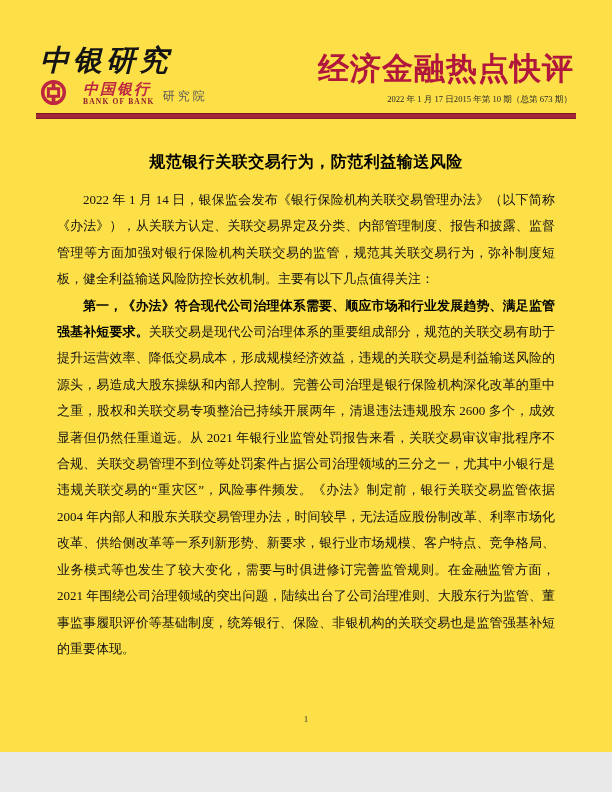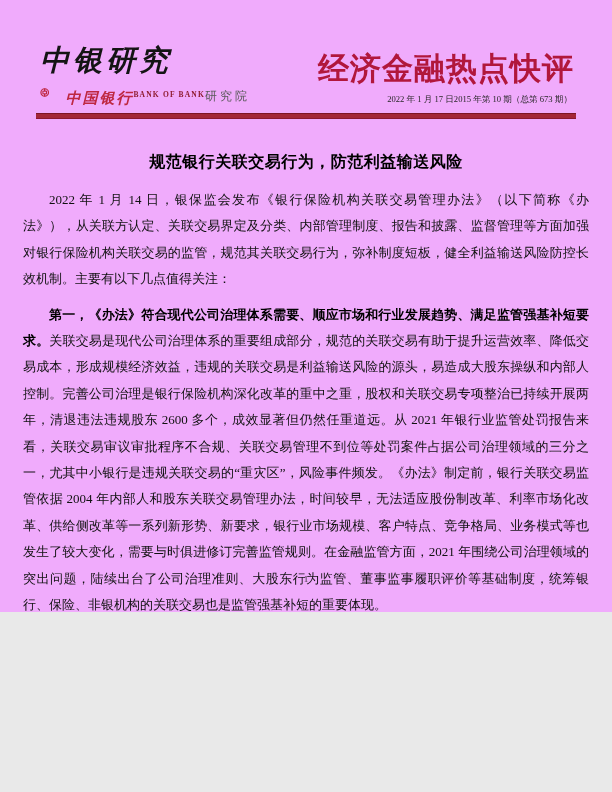--- a/index.html
+++ b/index.html
@@ -1,21 +1,21 @@
 <!DOCTYPE html>
 <html lang="zh"><head>
 <meta charset="utf-8">
 <style>
   html, body { margin: 0; padding: 0; background: #e9e9e9; }
   .page {
     position: relative;
     width: 612px;
-    height: 612px;
+    height: 752px;
     margin: 0 auto;
-    background: #f0abfc;
+    background: #fde047;
     font-family: "Liberation Serif", serif;
     color: #1a1a1a;
     overflow: hidden;
     box-sizing: border-box;
   }
 
   
   .header {
     display: flex;
     justify-content: space-between;
@@ -30,21 +30,21 @@
     font-size: 29px;
     letter-spacing: 4px;
     color: #141414;
     line-height: 1;
     margin-bottom: 4px;
     white-space: nowrap;
   }
   .logo-row { display: flex; align-items: flex-end; }
   .emblem { width: 27px; height: 27px; display: inline-block; }
   .emblem svg { width: 100%; height: 100%; display: block; }
-  .bank-names { display: flex; margin-left: 16px; }
+  .bank-names { display: flex; flex-direction: column; margin-left: 16px; }
   .bank-cn {
     font-family: "DejaVu Serif", serif;
     font-style: italic;
     font-weight: bold;
     font-size: 15px;
     color: #be2741;
     letter-spacing: 2px;
     line-height: 1.1;
     white-space: nowrap;
   }
@@ -55,20 +55,21 @@
     letter-spacing: 1.2px;
     color: #8e1b2e;
     line-height: 1.2;
     white-space: nowrap;
   }
   .institute {
     font-family: Liberation Serif, serif;
     font-size: 12px;
     color: #595959;
     letter-spacing: 3px;
+    margin-left: 8px;
     padding-bottom: 1px;
     white-space: nowrap;
   }
 
   .masthead { width: 282px; }
   .pub-title {
     font-family: "Liberation Sans", sans-serif;
     font-weight: bold;
     font-size: 31px;
     letter-spacing: 1px;
@@ -90,38 +91,38 @@
 
   .rule {
     height: 4px;
     margin: 7px 36px 0 36px;
     background: #a32638;
     border-top: 1px solid #7d1426;
     border-bottom: 1px solid #8a1830;
   }
 
   
-  .article { padding: 0 23px; }
+  .article { padding: 0 57px; }
   .doc-title {
     margin: 33px 0 14px 0;
     text-align: center;
     font-size: 16px;
     font-weight: bold;
     letter-spacing: 0.5px;
     color: #000;
   }
   .para {
     margin: 0;
     font-size: 13px;
     line-height: 26.4px;
     text-align: justify;
     text-indent: 2em;
     color: #111;
   }
-  .para2 { margin-top: 9px; }
+  .para2 { }
   .para .lead { font-weight: bold; color: #000; }
 
   
   .footer {
     position: absolute;
     bottom: 26px;
     left: 0;
     width: 100%;
     text-align: center;
   }

